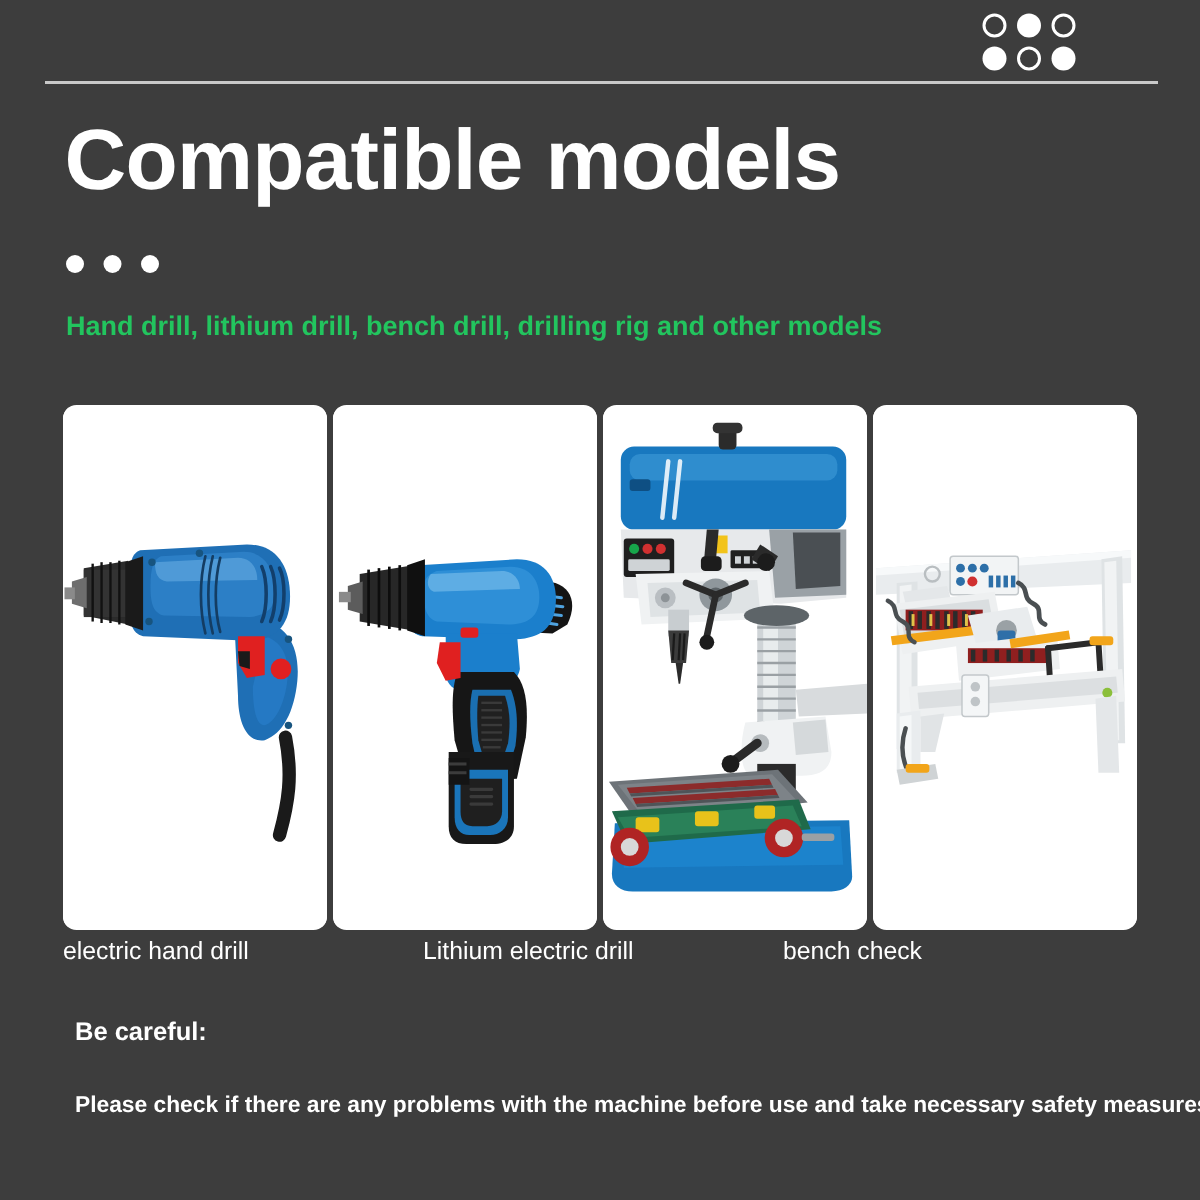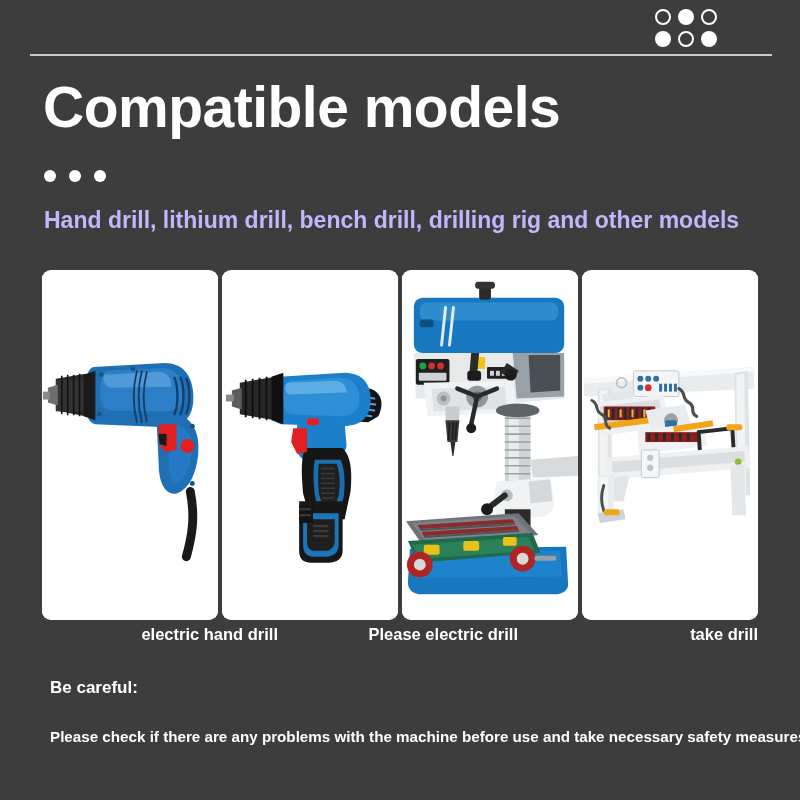--- a/index.html
+++ b/index.html
@@ -65,23 +65,23 @@
     width:12px; height:12px;
     border-radius:50%;
     background:#ffffff;
   }
 
   
   .subtitle {
     position:absolute;
     top:207px; left:44px;
     width:740px;
-    font-size:23px;
+    font-size:18px;
     font-weight:bold;
-    color:#c4b5fd;
+    color:#22c55e;
     white-space:nowrap;
   }
 
   
   .cards {
     position:absolute;
     top:270px; left:42px;
     width:716px; height:350px;
     display:flex;
     gap:4px;
@@ -103,23 +103,23 @@
   
   .captions {
     position:absolute;
     top:625px; left:42px;
     width:716px;
     display:flex;
     gap:4px;
   }
   .caption {
     flex:1 1 0;
-    text-align:right;
+    text-align:left;
     font-size:16.5px;
-    font-weight:bold;
+    font-weight:normal;
     color:#ffffff;
     white-space:nowrap;
   }
 
   
   .careful-heading {
     position:absolute;
     top:678px; left:50px;
     font-size:17px;
     font-weight:bold;
@@ -507,20 +507,20 @@
           <path d="M26 216 C22 228 24 238 28 246" stroke="#4a4f52" stroke-width="3" fill="none" stroke-linecap="round"></path>
           <path d="M20 244 L46 240 L48 250 L22 254 Z" fill="#cfd3d5"></path>
           <rect x="26" y="240" width="16" height="6" rx="2" fill="#f2a51a"></rect>
         </g>
       </svg>
     </div>
   </div>
 
   <div class="captions">
     <div class="caption">electric hand drill</div>
-    <div class="caption">Please electric drill</div>
-    <div class="caption">take drill</div>
+    <div class="caption">Lithium electric drill</div>
+    <div class="caption">bench check</div>
   </div>
 
   <div class="careful-heading">Be careful:</div>
   <div class="careful-body">Please check if there are any problems with the machine before use and take necessary safety measures</div>
 
 </div>
 
 </body></html>

